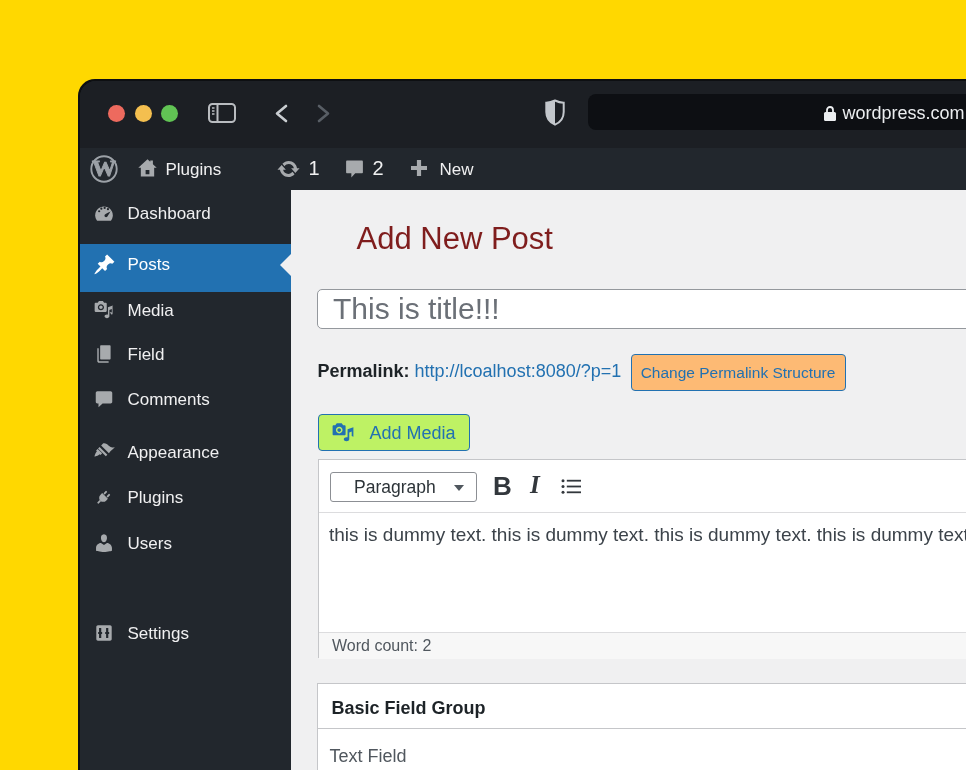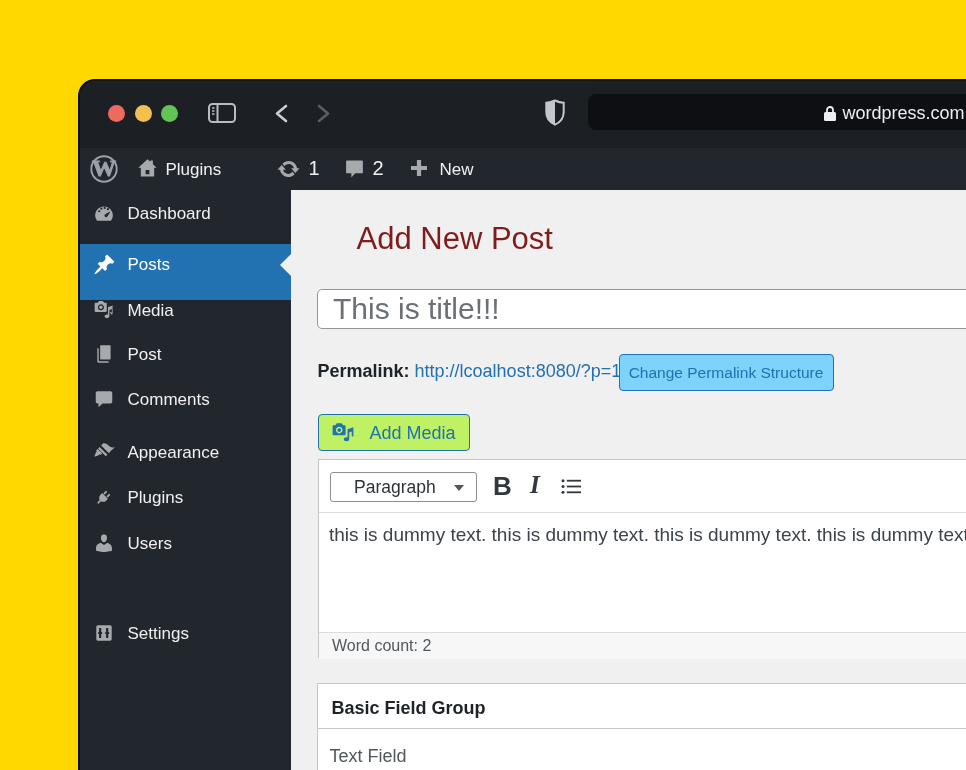--- a/index.html
+++ b/index.html
@@ -33,21 +33,21 @@
 
   
   .content { position:absolute; left:211px; top:109px; width:689px; height:580px; background:#f0f0f1; }
   .h1 { position:absolute; left:30px; top:31px; font-size:31px; color:#7f1d1d; line-height:36px;margin-left:36px; }
   .titleinput { position:absolute; left:26.5px; top:99px; width:700px; height:40px; background:#fff;
                 border:1px solid #94989d; border-radius:5px; color:#6b7077; font-size:30px;
                 line-height:38px; padding-left:15px; }
   .permalink { position:absolute; left:27px; top:171px; font-size:18px; }
   .permalink b { font-weight:bold; color:#1d2327; }
   .permalink a { color:#2271b1; text-decoration:none; }
-  .btn-cps { position:absolute; left:328px; top:164.5px; width:215px; height:37px; background:#7dd3fc;
+  .btn-cps { position:absolute; left:340px; top:164.5px; width:215px; height:37px; background:#fdba74;
              border:1px solid #2271b1; border-radius:4px; color:#2271b1; font-size:15.5px;
              text-align:center; line-height:35px; }
   .btn-media { position:absolute; left:27px; top:224px; width:152px; height:37px; background:#bef264;
                border:1px solid #2271b1; border-radius:4px; color:#2271b1; font-size:18px; }
   .btn-media svg { position:absolute; left:13px; top:7px; }
   .btn-media span { position:absolute; left:51px; top:8px; }
 
   .editor { position:absolute; left:27.5px; top:269px; width:680px; height:199px;
             border:1px solid #c5c6c9; background:#fff; }
   .etoolbar { position:absolute; left:0; top:0; width:100%; height:53px; background:#fff;
@@ -131,37 +131,37 @@
       <svg width="22" height="22" viewBox="0 0 20 20">
         <path fill="#a7aaad" d="M3.76 17h12.48c1.1-1.37 1.76-3.11 1.76-5 0-4.42-3.58-8-8-8s-8 3.58-8 8c0 1.89.66 3.63 1.76 5z"></path>
         <circle cx="5.6" cy="8.4" r="1" fill="#22272d"></circle>
         <circle cx="7.6" cy="6.1" r="1" fill="#22272d"></circle>
         <circle cx="10.6" cy="5.4" r="1" fill="#22272d"></circle>
         <circle cx="13.6" cy="6.5" r="1" fill="#22272d"></circle>
         <path fill="#22272d" d="M15.9 8.6s-4.48 2.26-5.04 2.82c-.55.55-.55 1.44 0 1.99.55.55 1.44.55 1.99 0 .56-.56 3.05-4.81 3.05-4.81z"></path>
       </svg>
       <span class="lbl">Dashboard</span>
     </div>
-    <div class="mi cur" style="top:54px; height:56px;">
+    <div class="mi cur" style="top:54px; height:48px;">
       <svg style="top:9.5px;" width="23" height="23" viewBox="0 0 20 20">
         <path fill="#fff" d="M10.44 3.02l1.82-1.82 6.36 6.35-1.83 1.82c-1.05-.68-2.48-.57-3.41.36l-.75.75c-.92.93-1.04 2.35-.35 3.41l-1.83 1.82-2.41-2.41-2.8 2.79c-.42.42-3.38 2.71-3.8 2.29s1.86-3.39 2.28-3.81l2.79-2.79L4.1 9.4l1.83-1.82c1.05.69 2.48.57 3.4-.36l.75-.75c.93-.92 1.05-2.35.36-3.45z"></path>
       </svg>
       <span class="lbl" style="top:11.5px;">Posts</span>
     </div>
     <div class="mi" style="top:98.5px;">
       <svg width="22" height="22" viewBox="0 0 20 20">
         <path fill="#a7aaad" d="M12.5 11V4.3c0-.44-.36-.8-.8-.8h-1.6L9 1.8H5.4L4.3 3.5H2.3c-.44 0-.8.36-.8.8V11c0 .44.36.8.8.8h9.4c.44 0 .8-.36.8-.8zM7.2 4.7c1.55 0 2.8 1.25 2.8 2.8s-1.25 2.8-2.8 2.8-2.8-1.25-2.8-2.8 1.25-2.8 2.8-2.8zm0 1.2c-.88 0-1.6.72-1.6 1.6s.72 1.6 1.6 1.6 1.6-.72 1.6-1.6-.72-1.6-1.6-1.6zM18.6 5.6l-5 1.9v6.8c-.27-.1-.58-.16-.9-.16-1.22 0-2.2.73-2.2 1.63s.98 1.63 2.2 1.63 2.2-.73 2.2-1.63V9.95l2.2-.83v3.1c-.27-.1-.58-.16-.9-.16-.34 0-.66.06-.95.16l1.85 2.1c.44-.3.72-.73.72-1.2l-.02-7.52z"></path>
       </svg>
       <span class="lbl">Media</span>
     </div>
     <div class="mi" style="top:142.5px;">
       <svg width="22" height="22" viewBox="0 0 20 20">
         <path fill="#a7aaad" d="M16 14.2V2.9c0-.5-.4-.9-.9-.9H7.4c-.5 0-.9.4-.9.9v11.3c0 .5.4.9.9.9h7.7c.5 0 .9-.4.9-.9zM5.2 4.8H3.9v11.5c0 .94.76 1.7 1.7 1.7h8.6v-1.3H6.2c-.55 0-1-.45-1-1V4.8z"></path>
       </svg>
-      <span class="lbl">Post</span>
+      <span class="lbl">Field</span>
     </div>
     <div class="mi" style="top:187.5px;">
       <svg width="22" height="22" viewBox="0 0 20 20">
         <path fill="#a7aaad" d="M4 3h12c.83 0 1.5.67 1.5 1.5v8c0 .83-.67 1.5-1.5 1.5h-7.3L5 17.6V14H4c-.83 0-1.5-.67-1.5-1.5v-8C2.5 3.67 3.17 3 4 3z"></path>
       </svg>
       <span class="lbl">Comments</span>
     </div>
     <div class="mi" style="top:240.5px;">
       <svg width="22" height="22" viewBox="0 0 20 20">
         <path fill="#a7aaad" d="M14.48 11.06L7.41 3.99l1.5-1.5c.5-.56 2.3-.47 3.51.32 1.21.8 1.43 1.28 2.91 2.1 1.18.64 2.45 1.26 4.45.85-2.33 2.69-3.72 2.88-5.3 5.3zm-1.42 1.42L5.99 5.41 4.58 6.82l7.07 7.07 1.41-1.41zM4.22 7.18L2.81 8.59l.71.71c-1.34 1.34-2.22 4.86-2.22 4.86s3.52-.88 4.86-2.22l.71.71 1.41-1.41L4.22 7.18z"></path>

